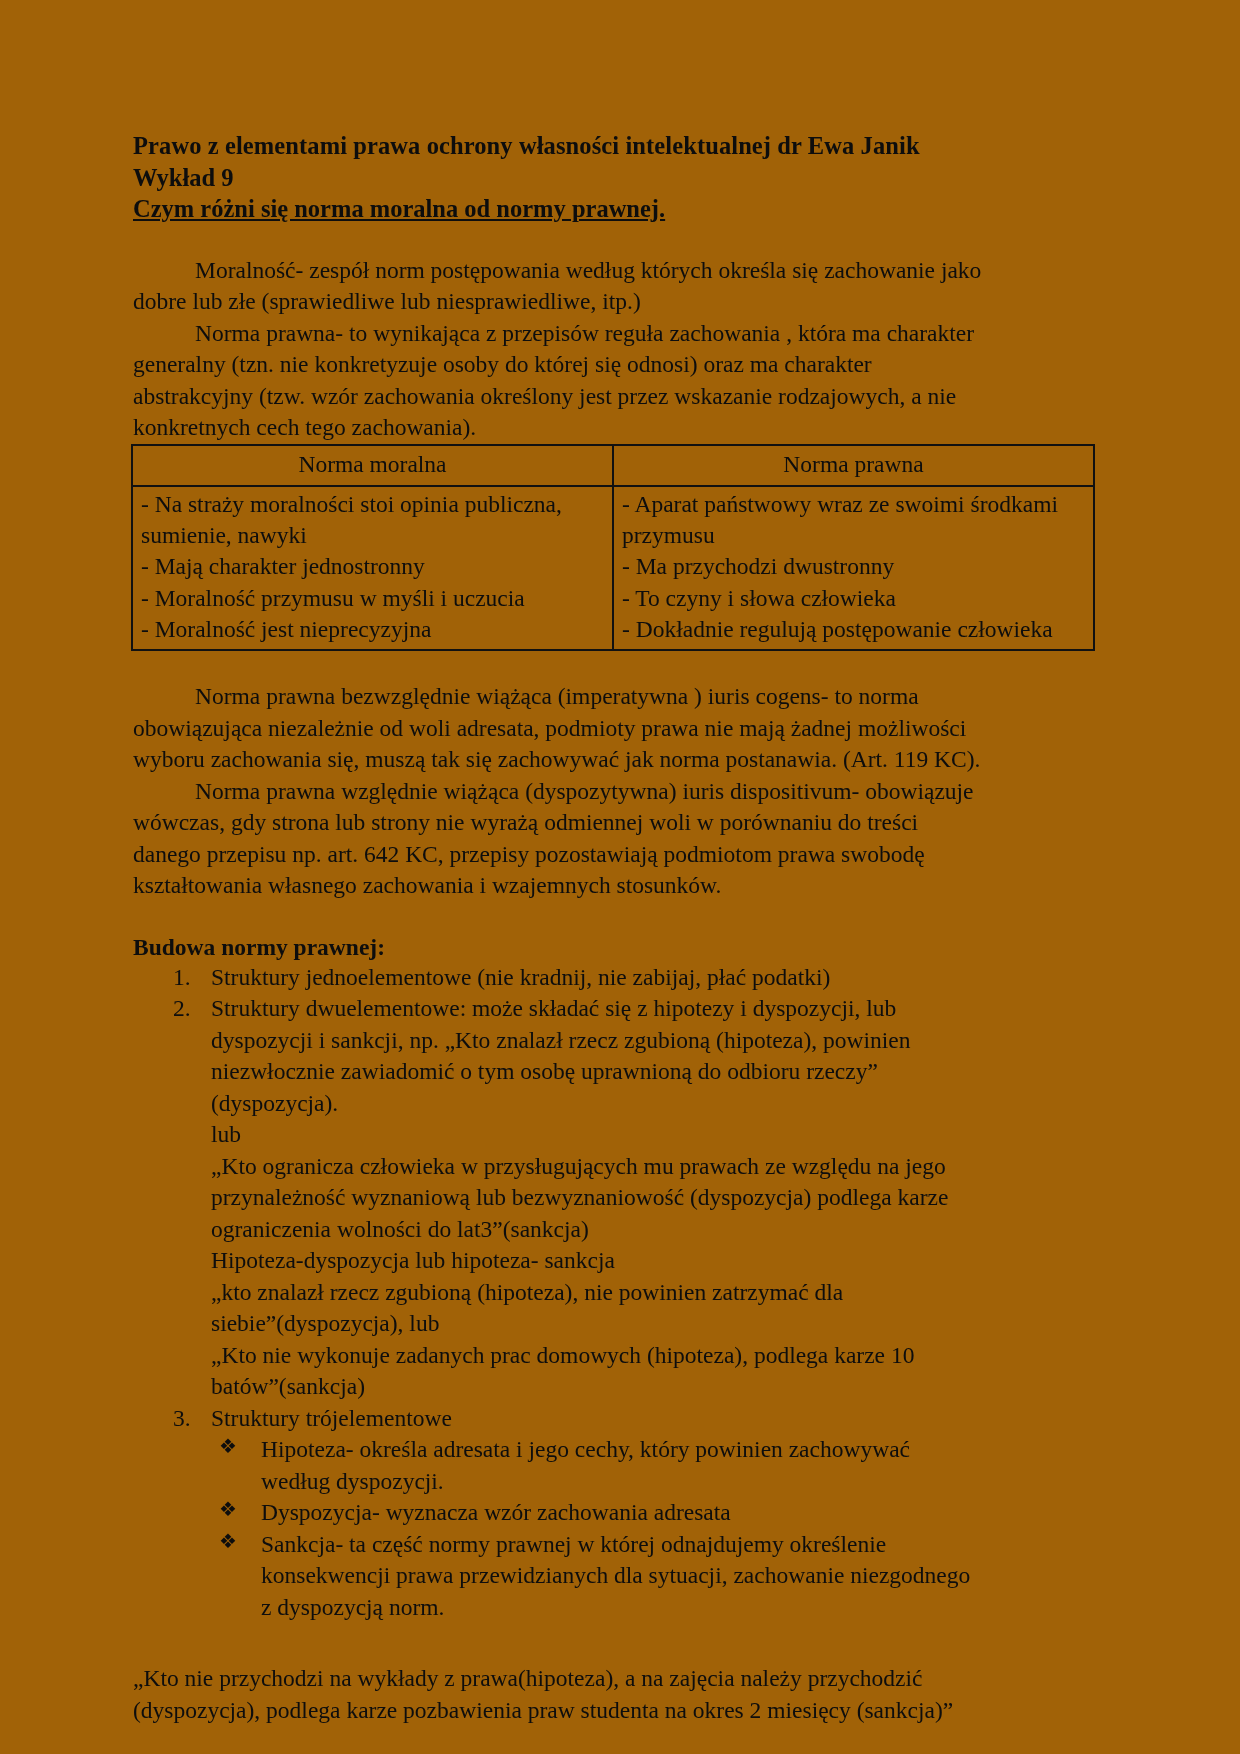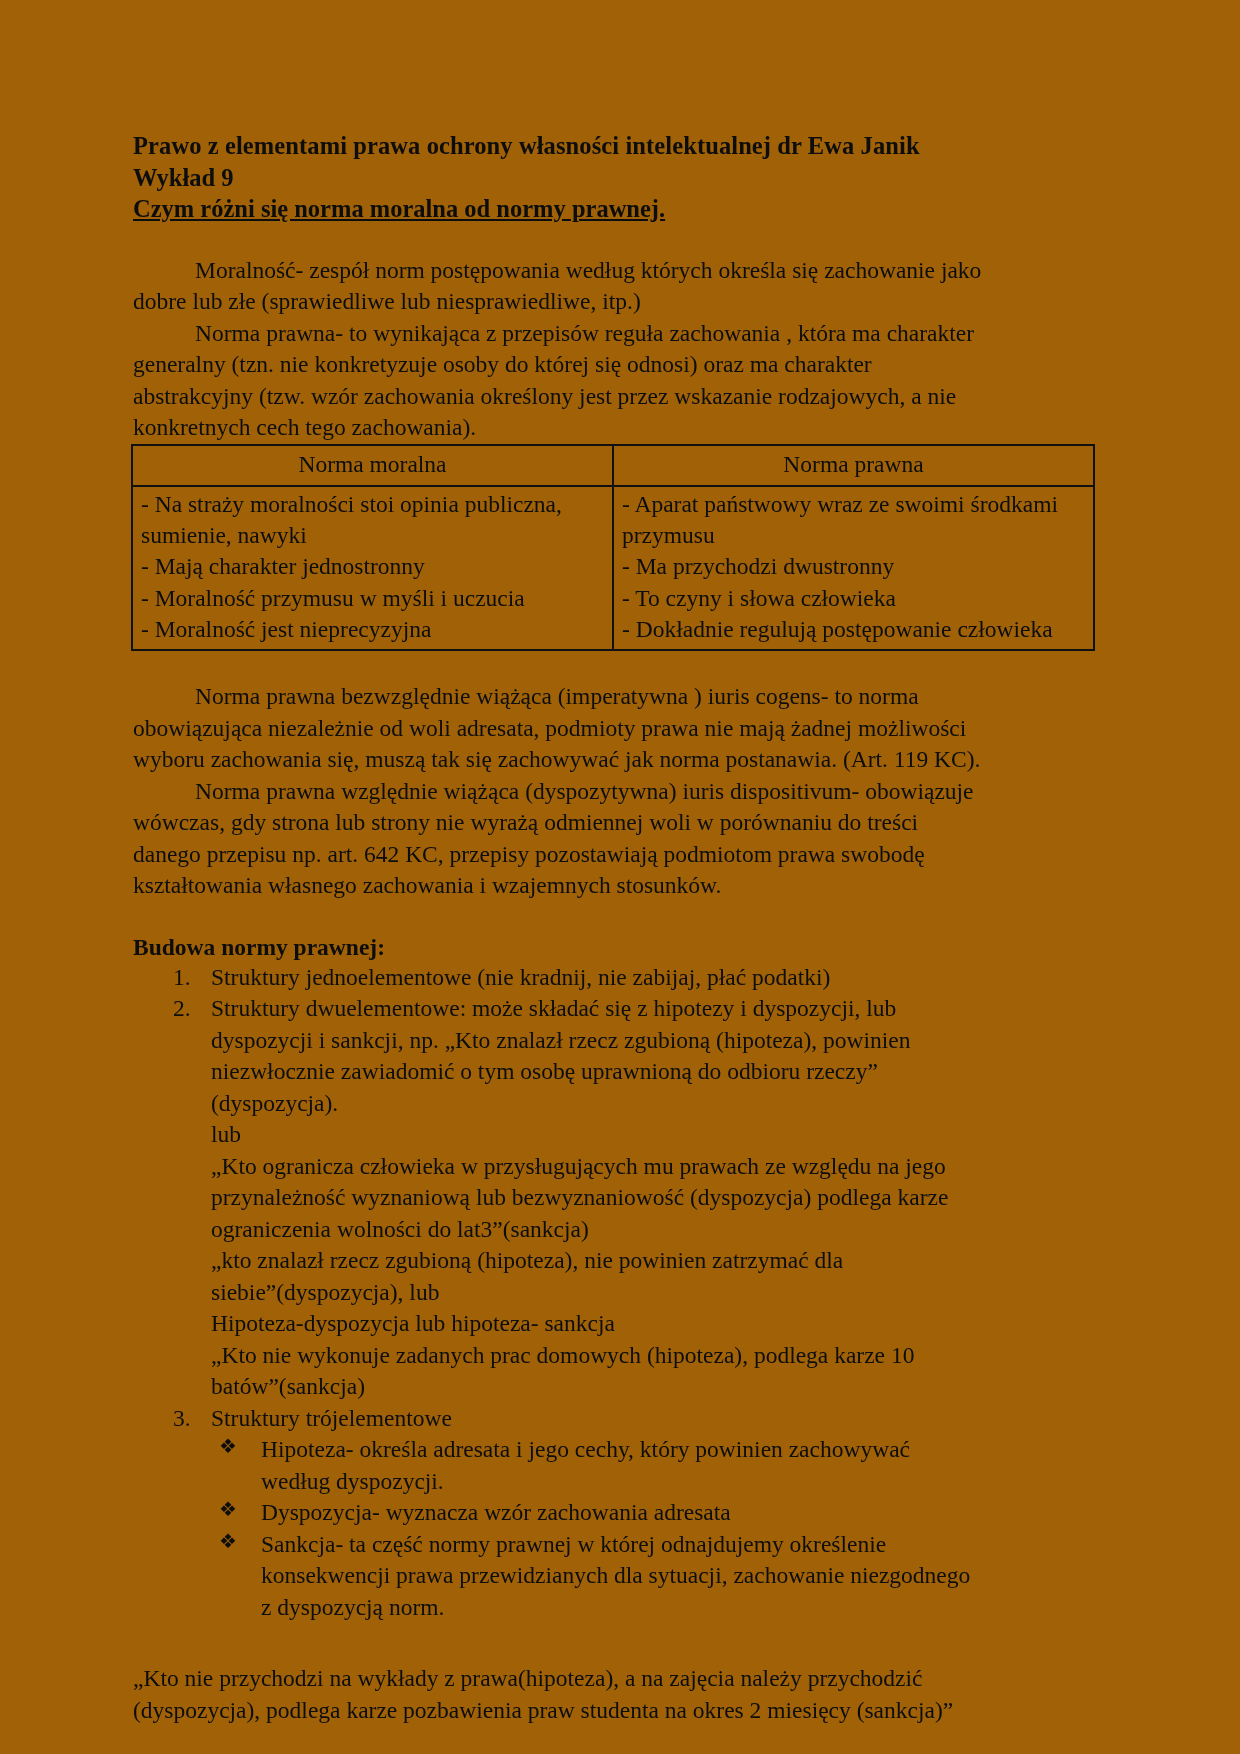--- a/index.html
+++ b/index.html
@@ -201,22 +201,22 @@
     <div class="doc-subtitle" style="font-size:23.5px;">Budowa normy prawnej:</div>
 
     <ol class="struct-list">
       <li>
         <span>Struktury jednoelementowe (nie kradnij, nie zabijaj, płać podatki)</span>
       </li>
       <li>
         <span>Struktury dwuelementowe: może składać się z hipotezy i dyspozycji, lub dyspozycji i sankcji, np. „Kto znalazł rzecz zgubioną (hipoteza), powinien niezwłocznie zawiadomić o tym osobę uprawnioną do odbioru rzeczy” (dyspozycja).</span>
         <span class="sub-line">lub</span>
         <span class="sub-line">„Kto ogranicza człowieka w przysługujących mu prawach ze względu na jego przynależność wyznaniową lub bezwyznaniowość (dyspozycja) podlega karze ograniczenia wolności do lat3”(sankcja)</span>
+        <span class="sub-line">Hipoteza-dyspozycja lub hipoteza- sankcja</span>
         <span class="sub-line">„kto znalazł rzecz zgubioną (hipoteza), nie powinien zatrzymać dla siebie”(dyspozycja), lub</span>
-        <span class="sub-line">Hipoteza-dyspozycja lub hipoteza- sankcja</span>
         <span class="sub-line">„Kto nie wykonuje zadanych prac domowych (hipoteza), podlega karze 10 batów”(sankcja)</span>
       </li>
       <li>
         <span>Struktury trójelementowe</span>
         <ul class="diamond-list">
           <li>
             <span class="dia">❖</span><span class="b">Hipoteza-</span><span> określa adresata i jego cechy, który powinien zachowywać według dyspozycji.</span>
           </li>
           <li>
             <span class="dia">❖</span><span class="b">Dyspozycja-</span><span> wyznacza wzór zachowania adresata</span>

